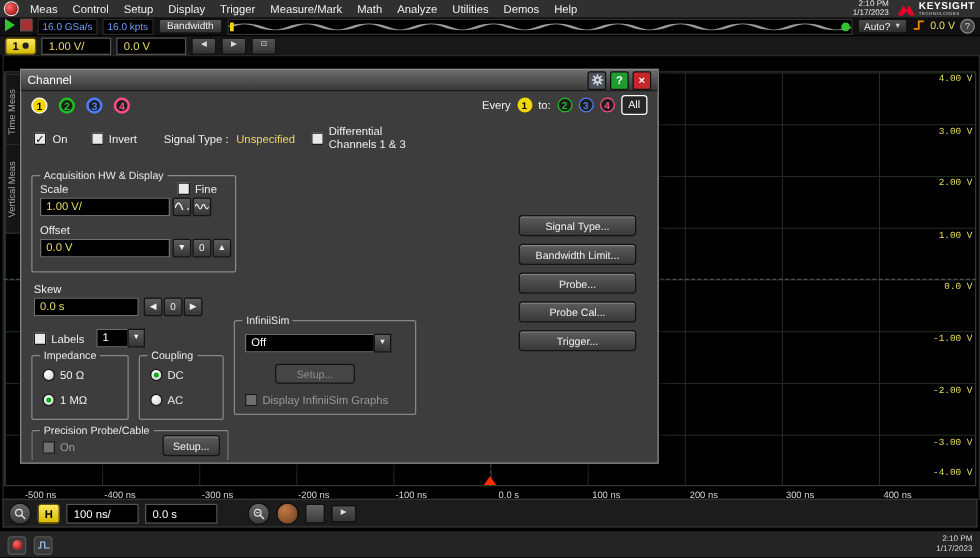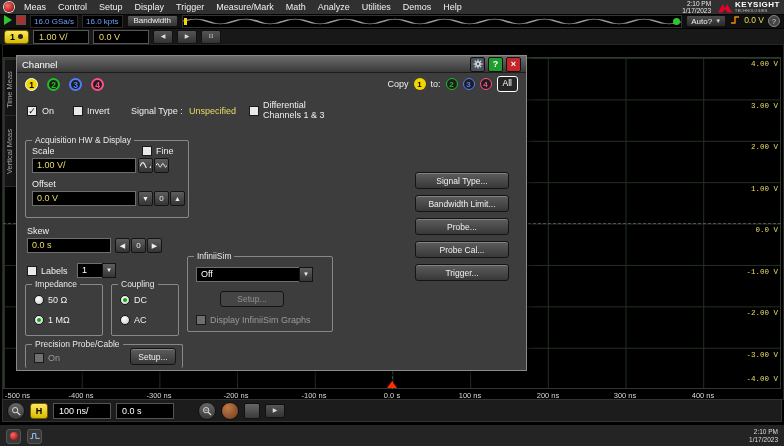--- a/index.html
+++ b/index.html
@@ -43,21 +43,21 @@
             font-size:6px;line-height:11px;text-align:center;padding:0 2px;}
 
   
   .display{position:absolute;left:2px;top:44px;width:780px;height:354px;background:#000;border:1px solid #262626;}
   .grid{position:absolute;left:0;top:12px;width:778px;height:332px;border:1px solid #2c392c;box-sizing:border-box;
         background-image:linear-gradient(to right,#223022 1px,transparent 1px),linear-gradient(to bottom,#223022 1px,transparent 1px);
         background-size:77.7px 41.4px;}
   .center-h{position:absolute;left:0;width:778px;top:178px;border-top:1px dashed #46564a;}
   .center-v{position:absolute;top:12px;height:332px;left:389px;border-left:1px dashed #46564a;}
   .vlabel{position:absolute;right:5px;color:#e9dc62;font-size:7.5px;font-family:Liberation Mono, monospace;}
-  .tlabel{position:absolute;top:346px;color:#d8d8d8;font-size:7.5px;transform:translateX(-50%);white-space:nowrap;}
+  .tlabel{position:absolute;top:346px;color:#d8d8d8;font-size:7.5px;transform:translateX(-50%);white-space:nowrap;margin-left:15px;}
   .tlabel.first{transform:none;}
   .trig-marker{position:absolute;left:384px;top:336px;width:0;height:0;border-left:5px solid transparent;border-right:5px solid transparent;border-bottom:7px solid #ff2d00;}
   .side-tab{position:absolute;left:1px;width:12px;background:#161616;border:1px solid #2c2c2c;color:#a8a8a8;font-size:7.5px;
             writing-mode:vertical-rl;transform:rotate(180deg);text-align:center;padding:4px 0;}
 
   
   .dialog{position:absolute;left:16px;top:55px;width:509px;height:314px;background:#3d3d3d;border:1px solid #8a8a8a;
           box-shadow:2px 3px 8px rgba(0,0,0,.7);font-size:9px;}
   .titlebar{position:absolute;left:0;top:0;right:0;height:16px;background:linear-gradient(#6d6d6d,#383838);
             display:flex;align-items:center;padding:0 5px;gap:3px;border-bottom:1px solid #1c1c1c;}
@@ -244,21 +244,21 @@
       <span class="tb-btn tb-help">?</span>
       <span class="tb-btn tb-close">×</span>
     </div>
 
     <span class="chtab t1" style="left:8px;top:22px">1</span>
     <span class="chtab t2" style="left:30px;top:22px">2</span>
     <span class="chtab t3" style="left:52px;top:22px">3</span>
     <span class="chtab t4" style="left:74px;top:22px">4</span>
 
     <div class="copy-cluster">
-      <span class="lbl">Copy</span>
+      <span class="lbl">Every</span>
       <span class="copy-circle cc1">1</span>
       <span class="lbl">to:</span>
       <span class="copy-circle cc2">2</span>
       <span class="copy-circle cc3">3</span>
       <span class="copy-circle cc4">4</span>
       <span class="all-btn">All</span>
     </div>
 
     <span class="cb checked abs" style="left:10px;top:50px"></span>
     <span class="lbl abs" style="left:25px;top:50px">On</span>

